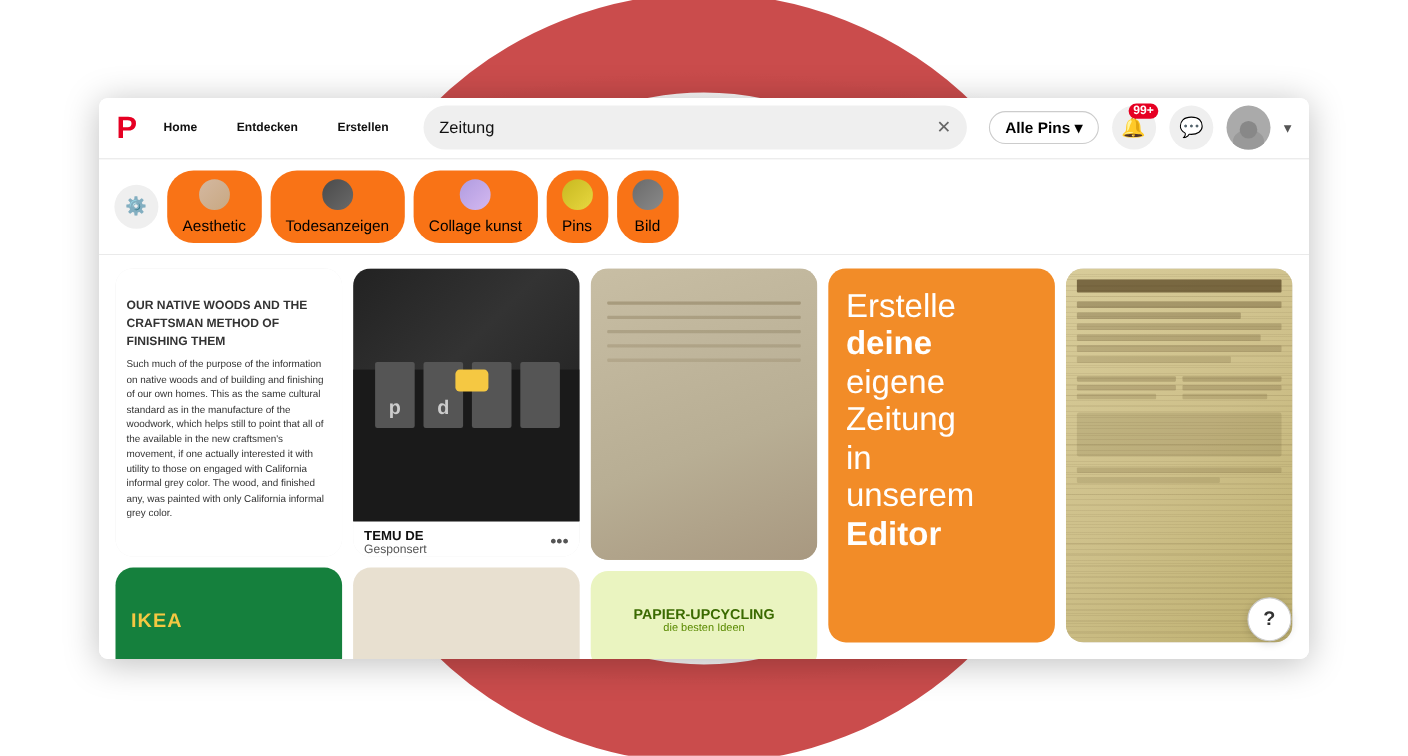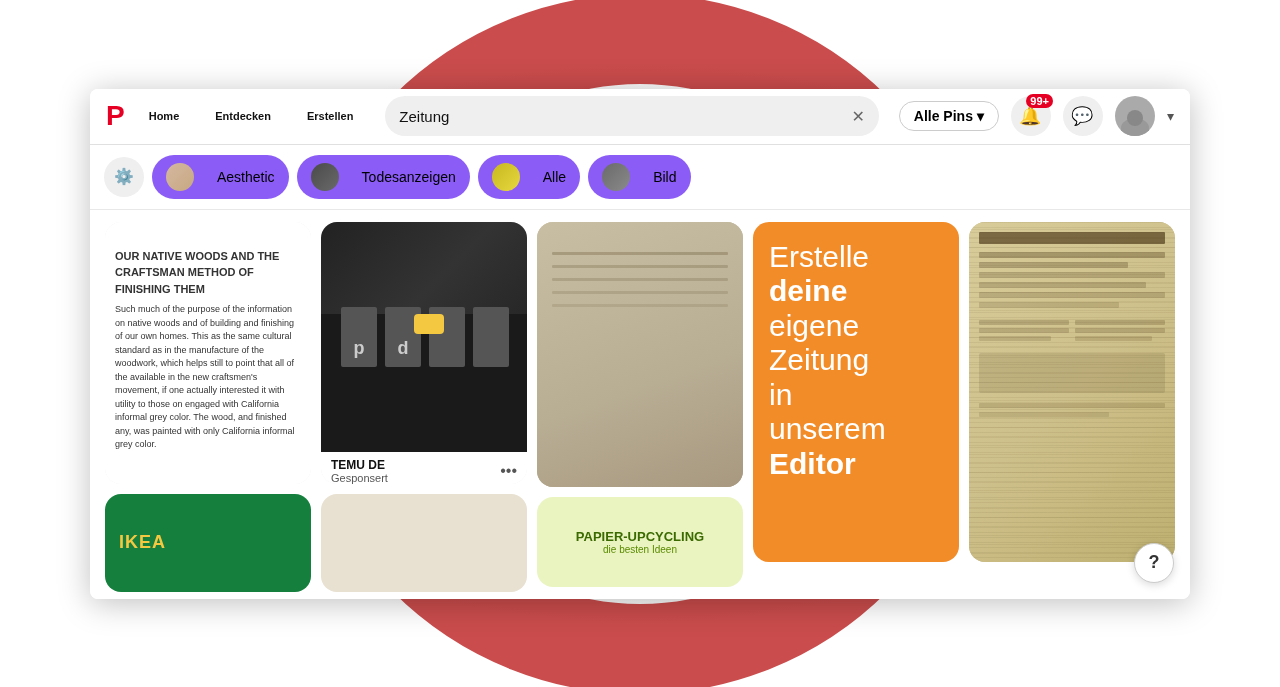--- a/index.html
+++ b/index.html
@@ -135,29 +135,30 @@
       align-items: center;
       padding: 10px 14px;
       gap: 8px;
       border-bottom: 1px solid #e8e8e8;
       background: #fff;
       overflow-x: auto;
     }
     .filter-chip {
       display: flex;
       align-items: center;
-      gap: 23px;
+      gap: 6px;
       padding: 8px 14px;
       border-radius: 24px;
-      background: #8b5cf6;
+      background: #f97316;
       font-size: 14px;
       font-weight: 500;
       cursor: pointer;
       white-space: nowrap;
       flex-shrink: 0;
+      flex-direction: column;
     }
     .filter-icon-btn {
       width: 40px;
       height: 40px;
       border-radius: 50%;
       background: #efefef;
       display: flex;
       align-items: center;
       justify-content: center;
       cursor: pointer;
@@ -418,22 +419,26 @@
     </div>
     <div class="filter-chip">
       <div class="chip-avatar chip-aesthetic"></div>
       <span>Aesthetic</span>
     </div>
     <div class="filter-chip">
       <div class="chip-avatar chip-todesanzeigen"></div>
       <span>Todesanzeigen</span>
     </div>
     <div class="filter-chip">
+      <div class="chip-avatar chip-collage"></div>
+      <span>Collage kunst</span>
+    </div>
+    <div class="filter-chip">
       <div class="chip-avatar chip-alte"></div>
-      <span>Alle</span>
+      <span>Pins</span>
     </div>
     <div class="filter-chip">
       <div class="chip-avatar chip-bild"></div>
       <span>Bild</span>
     </div>
   </div>
 
   <div class="content-area">
 
     <div class="col">

